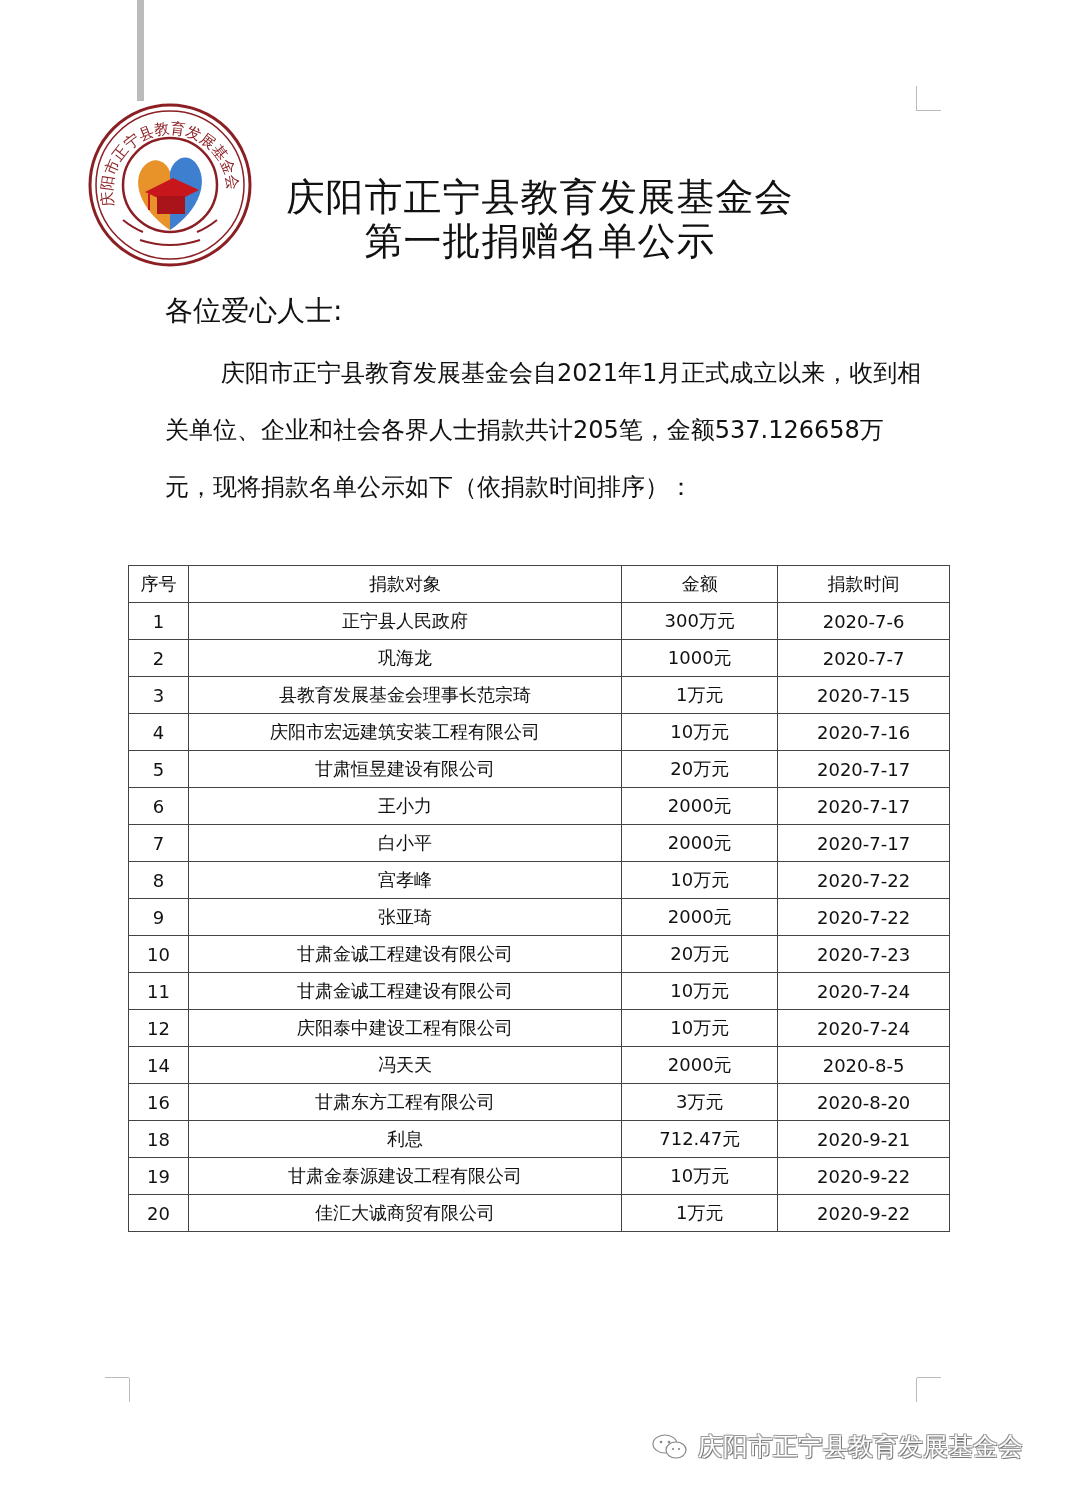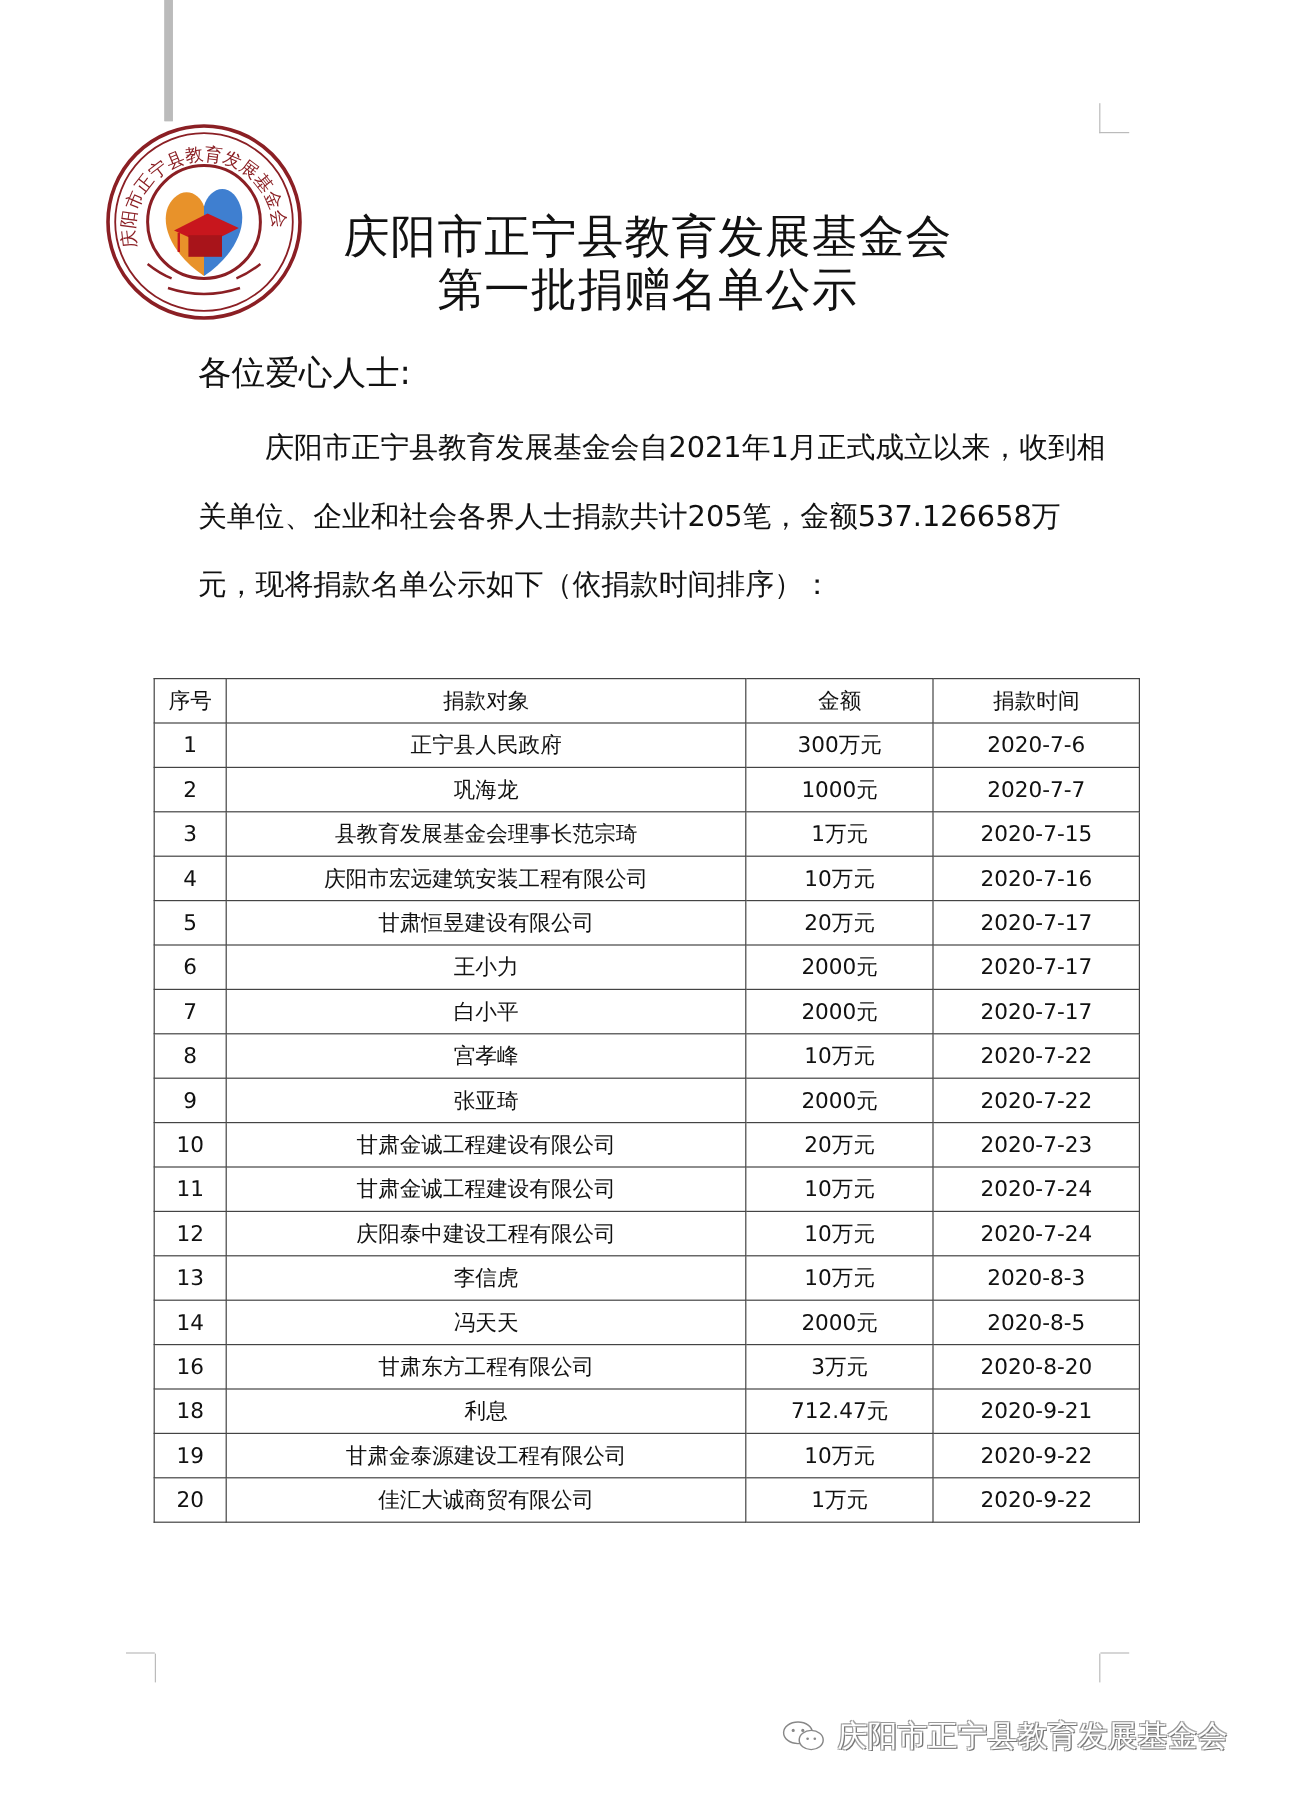--- a/index.html
+++ b/index.html
@@ -150,26 +150,20 @@
         <td>10万元</td>
         <td>2020-7-24</td>
       </tr>
       <tr>
         <td>12</td>
         <td>庆阳泰中建设工程有限公司</td>
         <td>10万元</td>
         <td>2020-7-24</td>
       </tr>
       <tr>
-        <td>13</td>
-        <td>李信虎</td>
-        <td>10万元</td>
-        <td>2020-8-3</td>
-      </tr>
-      <tr>
         <td>14</td>
         <td>冯天天</td>
         <td>2000元</td>
         <td>2020-8-5</td>
       </tr>
       <tr>
         <td>16</td>
         <td>甘肃东方工程有限公司</td>
         <td>3万元</td>
         <td>2020-8-20</td>

